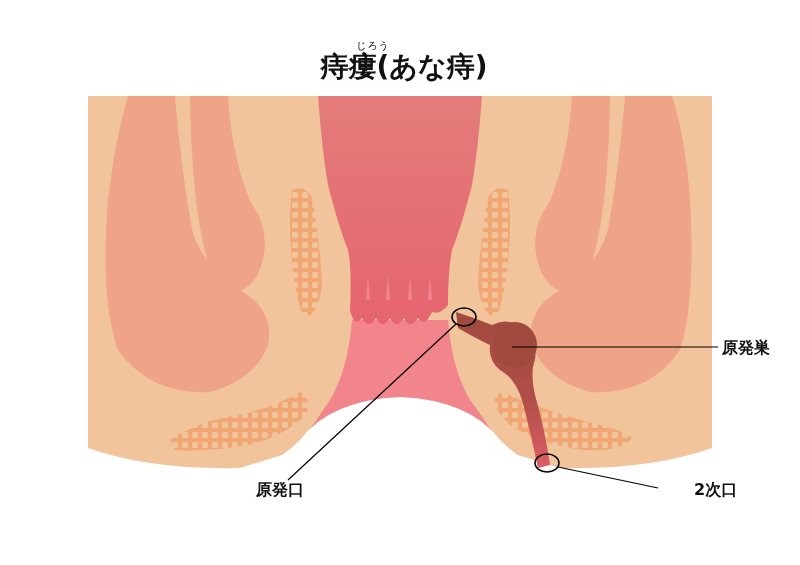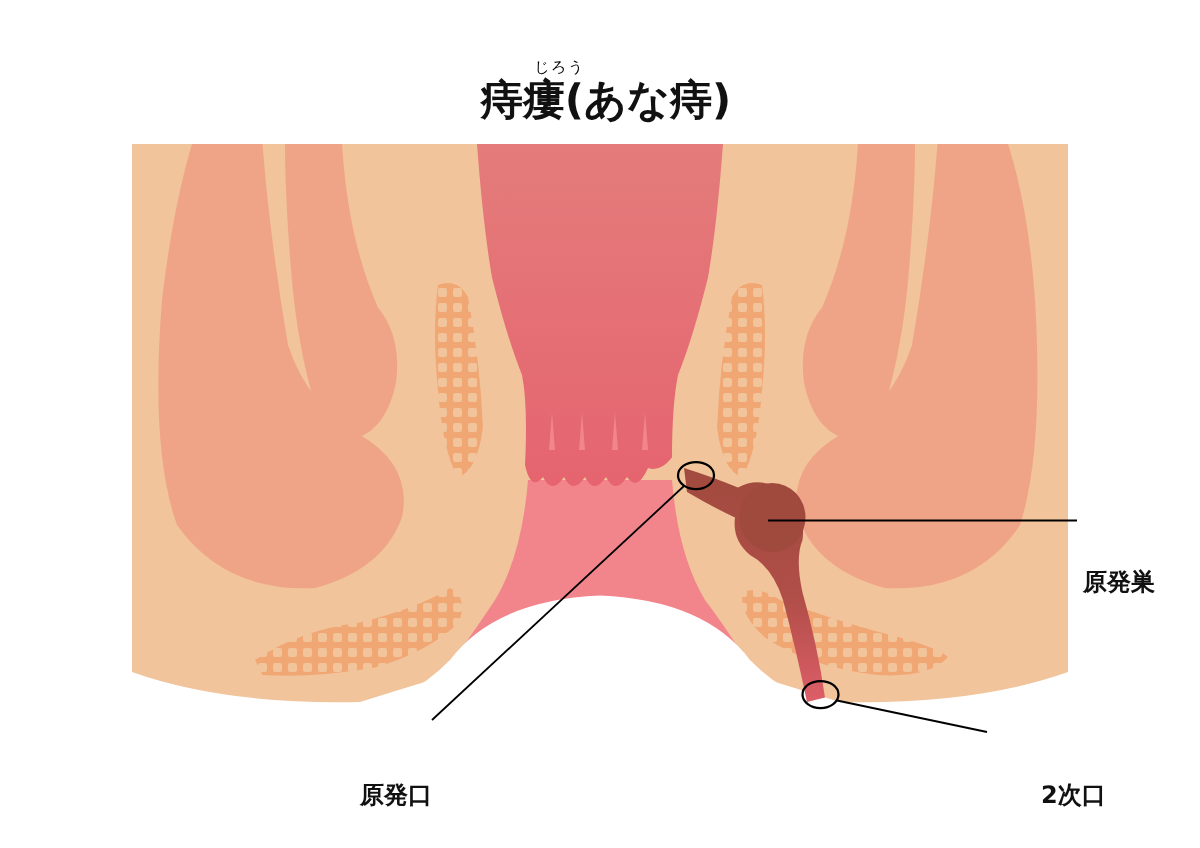--- a/index.html
+++ b/index.html
@@ -2,21 +2,21 @@
 <html><head>
 <meta charset="utf-8">
 <style>
   html, body { margin: 0; padding: 0; background: #ffffff; }
   body { width: 800px; height: 565px; position: relative; overflow: hidden;
          font-family: "DejaVu Sans", "Liberation Sans", sans-serif; }
   .title-wrap { position: absolute; left: 4px; top: 40px; width: 800px; text-align: center; }
   .ruby { display: block; font-size: 10px; color: #000; letter-spacing: 1px; margin-left: -62px; line-height: 12px; }
   .title { display: block; font-size: 28px; font-weight: bold; color: #111; line-height: 30px; }
   svg.diagram { position: absolute; left: 0; top: 0; }
-  .label { position: absolute; font-size: 16px; color: #111; font-weight: bold; white-space: nowrap; margin-top: 40px; }
+  .label { position: absolute; font-size: 16px; color: #111; font-weight: bold; white-space: nowrap; }
 </style>
 </head>
 <body>
 
 <div class="title-wrap">
   <span class="ruby">じろう</span>
   <span class="title">痔瘻(あな痔)</span>
 </div>
 
 <svg class="diagram" width="800" height="565" viewBox="0 0 800 565">
@@ -67,14 +67,14 @@
 
   <ellipse cx="464" cy="317" rx="12" ry="9" fill="none" stroke="#000" stroke-width="1.5"></ellipse>
   <ellipse cx="547" cy="463" rx="12" ry="9" fill="none" stroke="#000" stroke-width="1.5"></ellipse>
 
   <line x1="456" y1="324" x2="288" y2="480" stroke="#000" stroke-width="1.2"></line>
   <line x1="512" y1="347" x2="718" y2="347" stroke="#000" stroke-width="1.2"></line>
   <line x1="558" y1="467" x2="658" y2="488" stroke="#000" stroke-width="1.2"></line>
 </svg>
 
 <div class="label" style="left:722px; top:338px;">原発巣</div>
-<div class="label" style="left:240px; top:480px;">原発口</div>
+<div class="label" style="left:256px; top:480px;">原発口</div>
 <div class="label" style="left:694px; top:480px;">2次口</div>
 
 </body></html>

